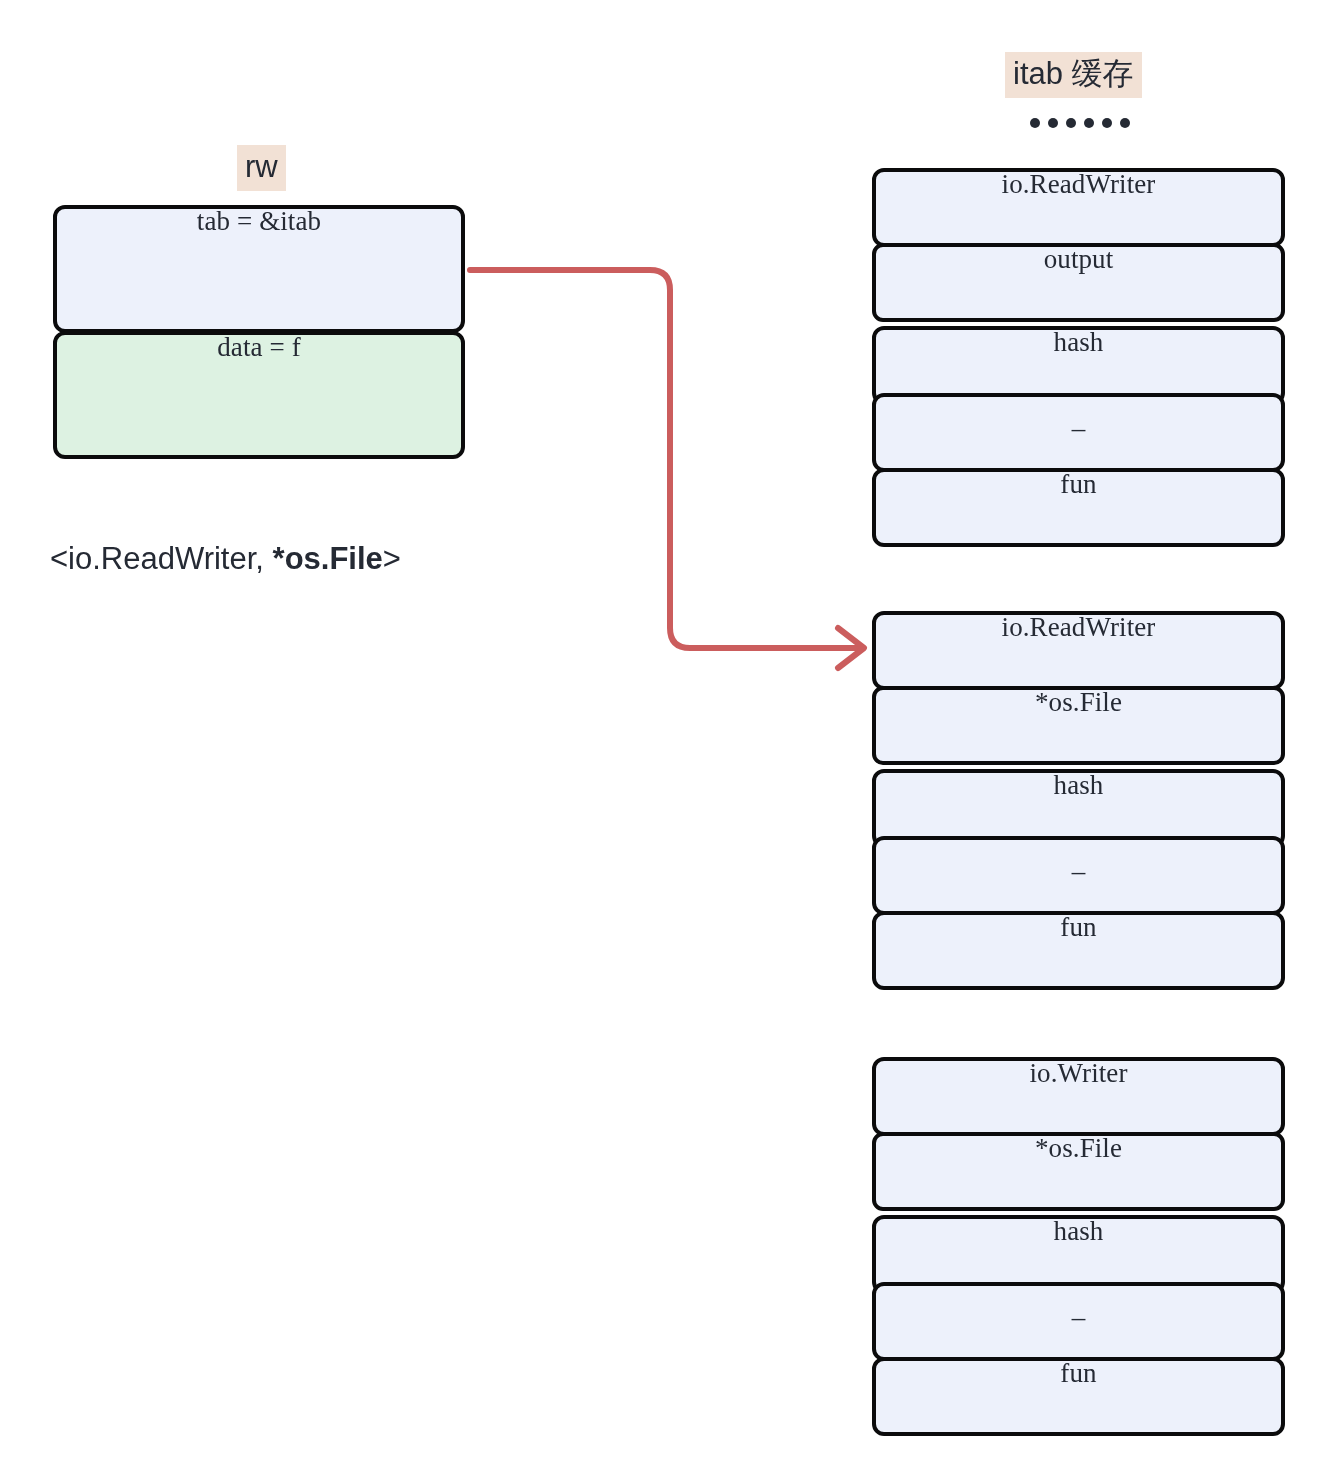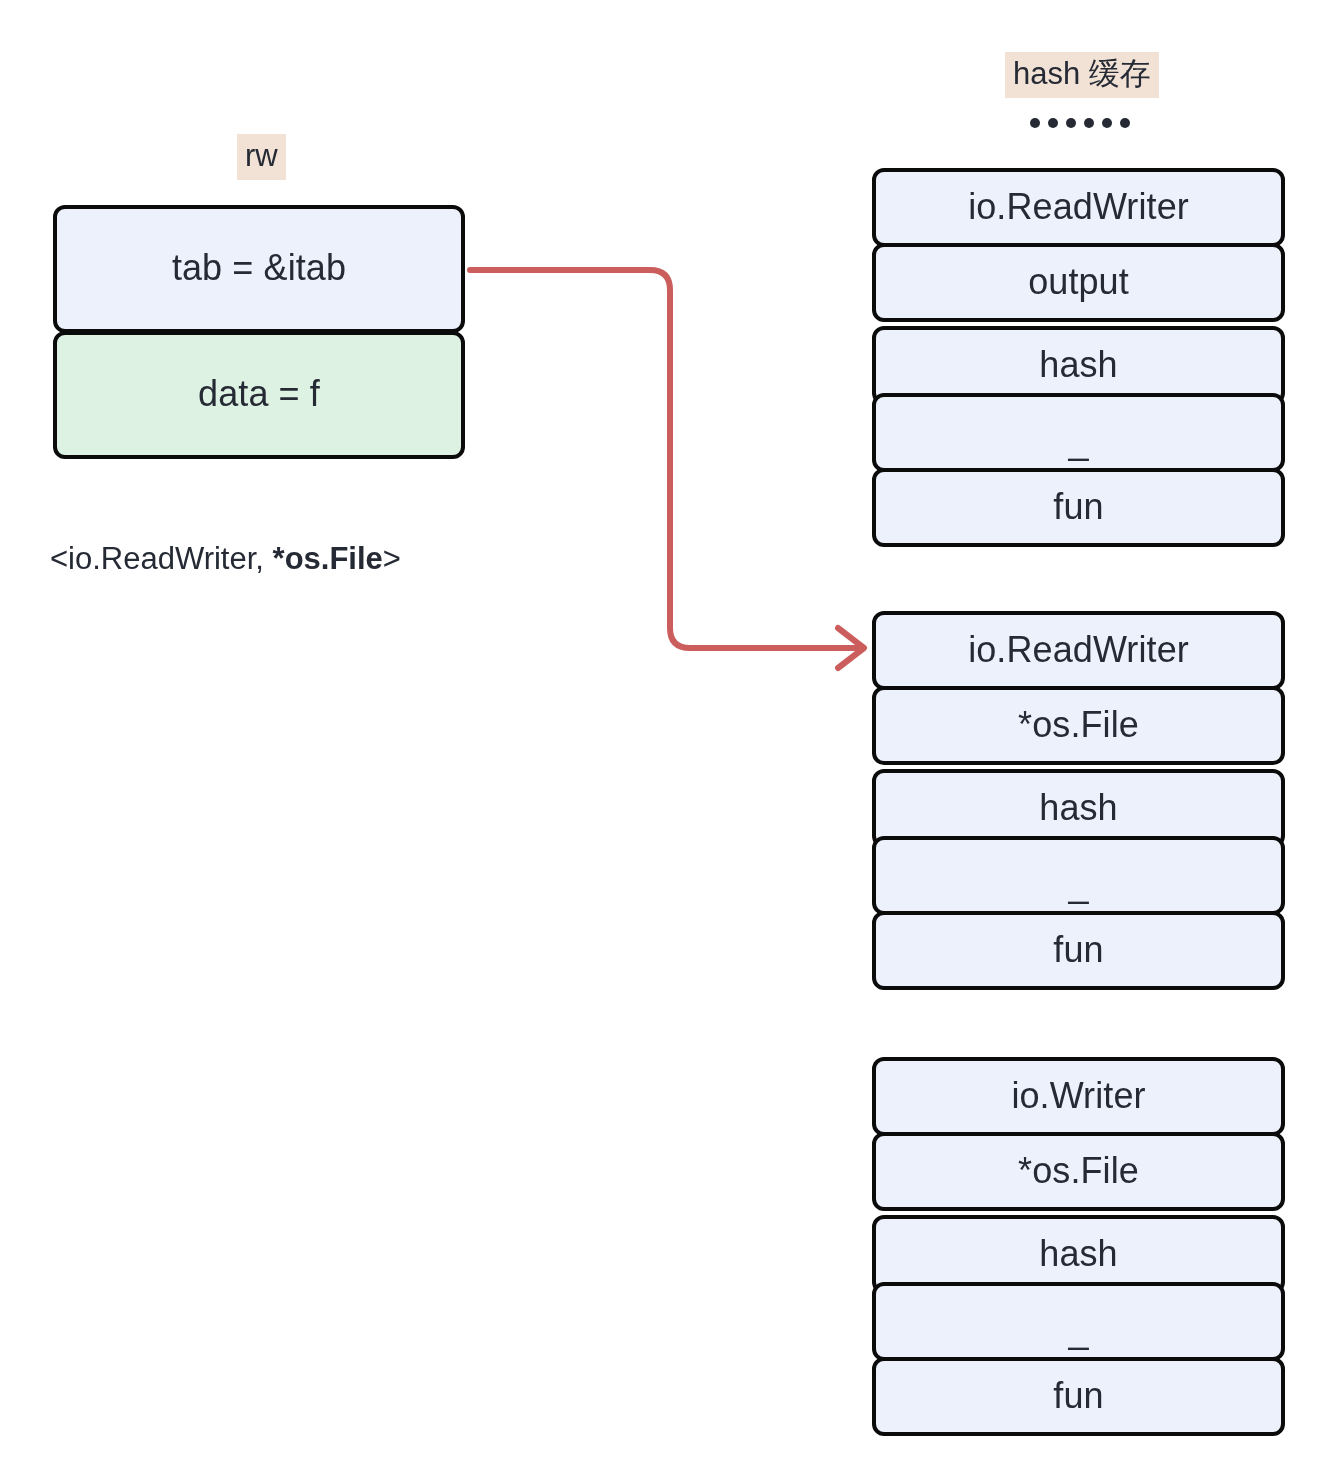--- a/index.html
+++ b/index.html
@@ -28,21 +28,21 @@
     line-height: 1.28;
     padding: 2px 8px 4px 8px;
     white-space: nowrap;
   }
   #cache-title {
     left: 1005px;
     top: 52px;
   }
   #rw-title {
     left: 237px;
-    top: 134px;
+    top: 145px;
     text-align: center;
   }
 
   
   #cache-dots {
     position: absolute;
     left: 1030px;
     top: 118px;
     width: 100px;
     display: flex;
@@ -57,25 +57,25 @@
   }
 
   
   .cell {
     position: absolute;
     box-sizing: border-box;
     border: 4px solid #0b0b0c;
     border-radius: 12px;
     background: #edf1fb;
     display: flex;
-    align-items: center;
     justify-content: center;
-    font-size: 36px;
+    font-size: 27px;
     color: #252a34;
     letter-spacing: 0.1px;
+    font-family: Liberation Serif, serif;
   }
   .cell.green {
     background: #ddf2e2;
   }
   .cell .cell-text {
     display: block;
     line-height: 1;
     transform: translateY(-1px);
   }
   .cell.underscore .cell-text {
@@ -107,41 +107,41 @@
   #itab-block-0 { top: 168px; }
   #itab-block-1 { top: 611px; }
   #itab-block-2 { top: 1057px; }
   .itab-block .cell {
     position: absolute;
     left: 0;
     width: 413px;
     height: 79px;
   }
   .itab-block .cell.r0 { top: 0px; }
-  .itab-block .cell.r1 { top: 75px; }
+  .itab-block .cell.r1 { top: 75px; border-radius: 11px; }
   .itab-block .cell.r2 { top: 158px; }
   .itab-block .cell.r3 { top: 225px; }
   .itab-block .cell.r4 { top: 300px; }
 
   
   #connector {
     position: absolute;
     left: 0;
     top: 0;
     width: 1336px;
     height: 1484px;
     pointer-events: none;
   }
 </style>
 </head>
 <body>
 
 <div id="canvas">
 
-  <div class="hl-label" id="cache-title">hash 缓存</div>
+  <div class="hl-label" id="cache-title">itab 缓存</div>
 
   <div id="cache-dots">
     <span class="dot"></span>
     <span class="dot"></span>
     <span class="dot"></span>
     <span class="dot"></span>
     <span class="dot"></span>
     <span class="dot"></span>
   </div>
 

